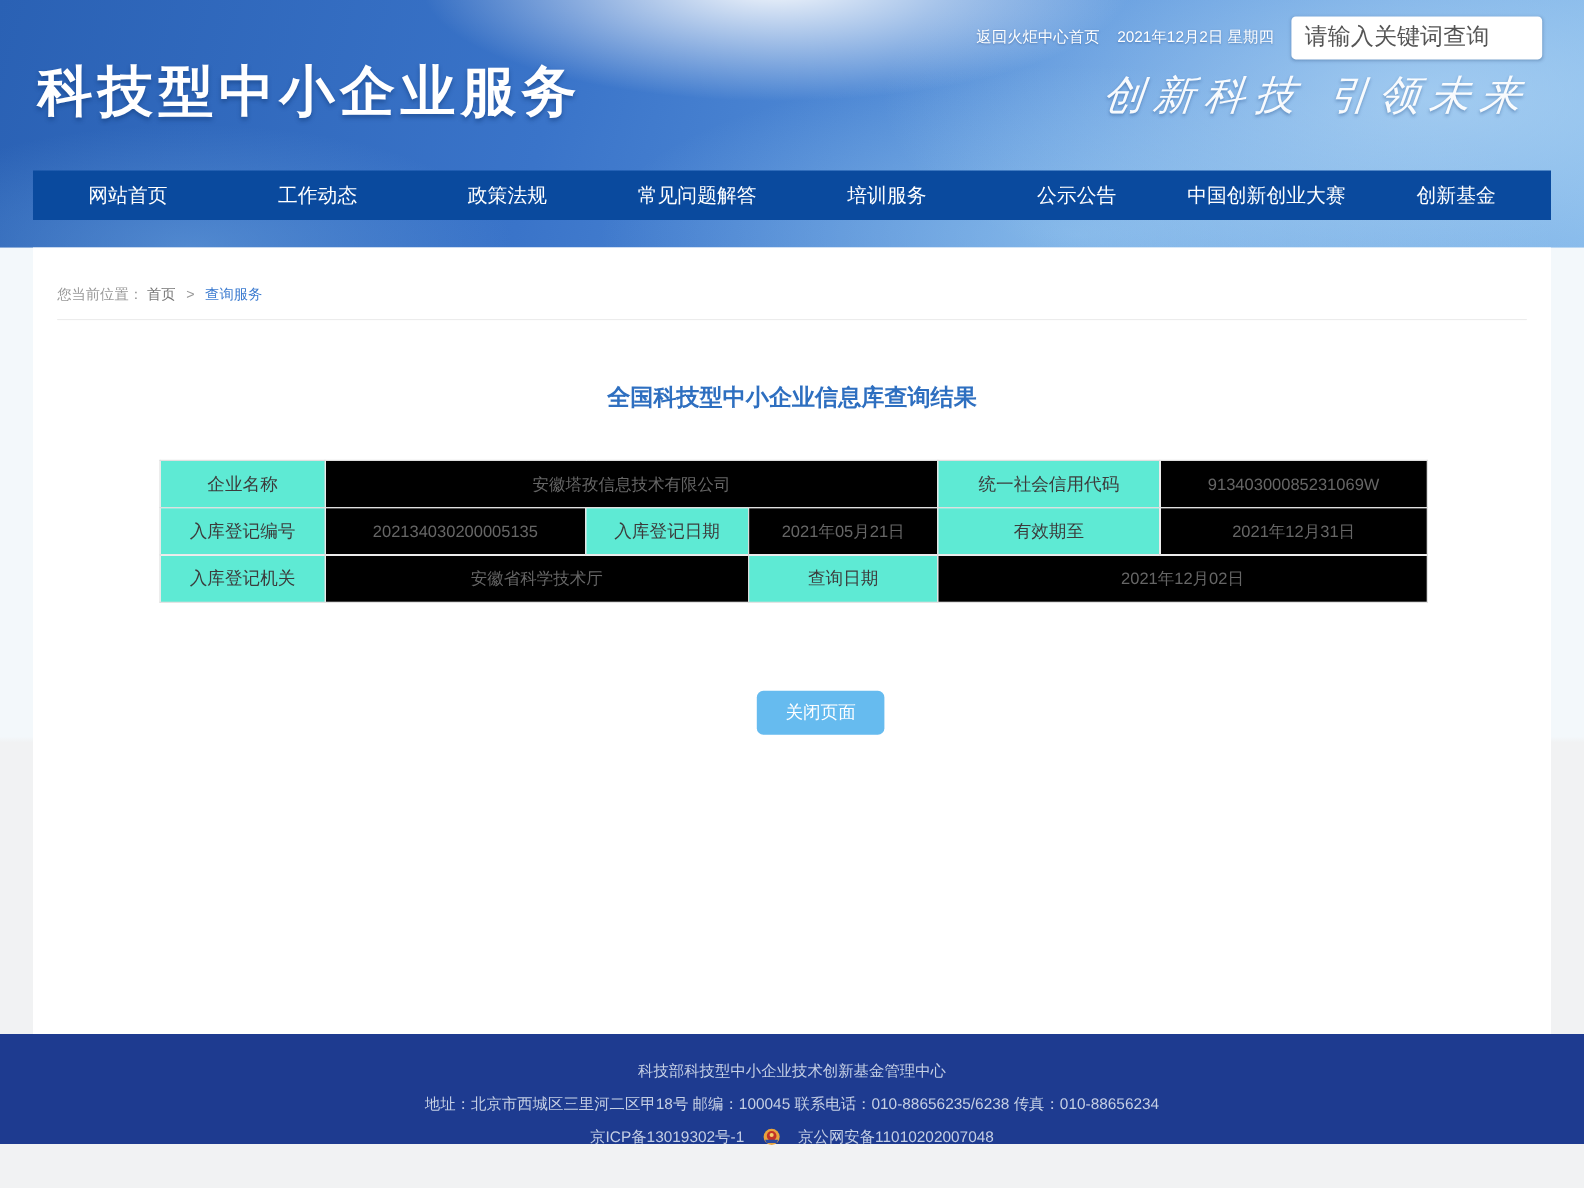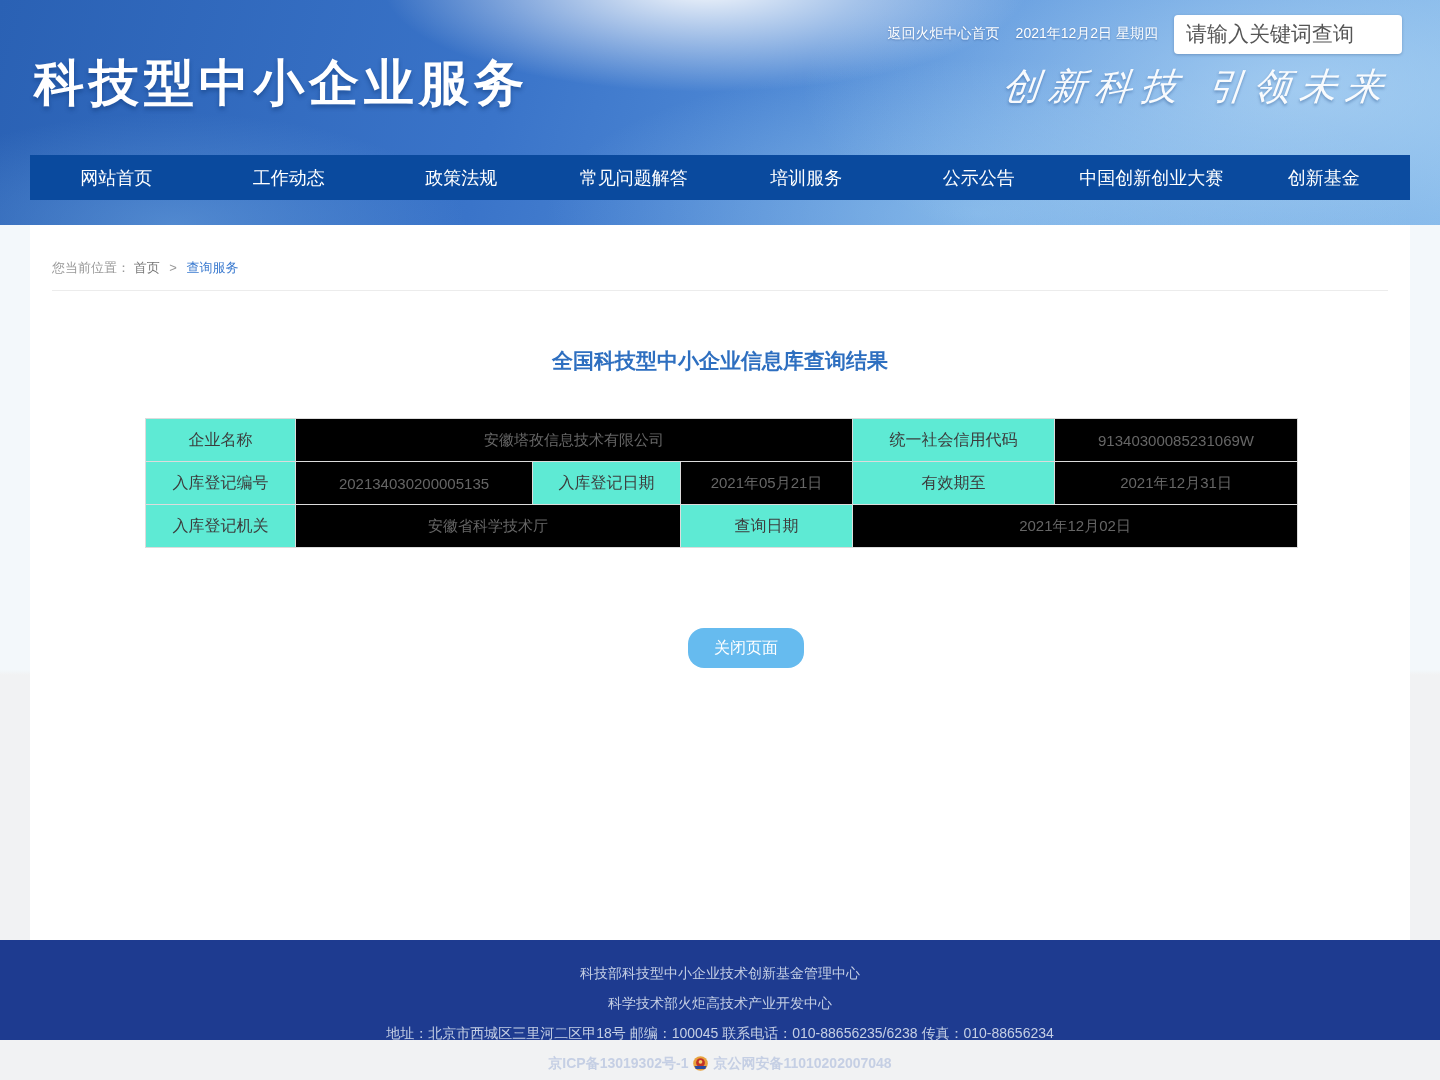--- a/index.html
+++ b/index.html
@@ -58,27 +58,27 @@
 
   .result-table { margin:43px 0 0 115px; width:1152px; border-collapse:collapse;
     font-size:15px; table-layout:fixed; }
   .result-table th, .result-table td { border:1px solid #dcdcdc; height:43px;
     text-align:center; font-weight:normal; overflow:hidden; white-space:nowrap; }
   .result-table th { background:#5eead4; color:#3c3c3c; font-size:16px; }
   .result-table td { background:#000000; color:#666; }
 
   .close-btn { display:block; margin:80px auto 0 auto; transform:translateX(26px);
     width:116px; height:40px; background:#66bbef; color:#fff; font-size:16px;
-    border:none; border-radius:16px; cursor:pointer; font-family:"Liberation Sans",sans-serif; }
+    border:none; border-radius:6px; cursor:pointer; font-family:"Liberation Sans",sans-serif; }
 
   
   .footer { position:absolute; top:940px; left:0; width:1440px; height:100px;
     background:#1e3b90; color:#c5cfe4; text-align:center; font-size:14px; padding-top:26px; }
   .footer-line { height:14px; line-height:14px; margin-bottom:16px; }
-  .footer-reg { display:flex; align-items:center; justify-content:center; gap:4px;font-weight:bold; }
+  .footer-reg { display:flex; align-items:center; justify-content:center; gap:16px; }
   .footer-reg a { color:#c5cfe4; text-decoration:none; cursor:pointer; }
   .badge { display:inline-flex; width:17px; height:17px; }
 </style>
 </head>
 <body>
 
 <div class="page">
 
   <div class="header">
     <div class="topbar">
@@ -152,21 +152,20 @@
           <td colspan="2">2021年12月02日</td>
         </tr>
       </tbody>
     </table>
 
     <button class="close-btn">关闭页面</button>
   </div>
 
   <footer class="footer">
     <div class="footer-line">科技部科技型中小企业技术创新基金管理中心</div>
-    <div class="footer-line">科学技术部火炬高技术产业开发中心</div>
     <div class="footer-line">地址：北京市西城区三里河二区甲18号 邮编：100045 联系电话：010-88656235/6238 传真：010-88656234</div>
     <div class="footer-line footer-reg">
       <a>京ICP备13019302号-1</a>
       <span class="badge">
         <svg width="17" height="17" viewBox="0 0 20 20">
           <circle cx="10" cy="10" r="8.6" fill="#e8a33d"></circle>
           <circle cx="10" cy="9" r="5.2" fill="#c23227"></circle>
           <circle cx="10" cy="8" r="2.2" fill="#f5d06a"></circle>
           <path d="M3 13 L17 13 L15.5 16.5 L4.5 16.5 Z" fill="#2b4ba0"></path>
         </svg>

